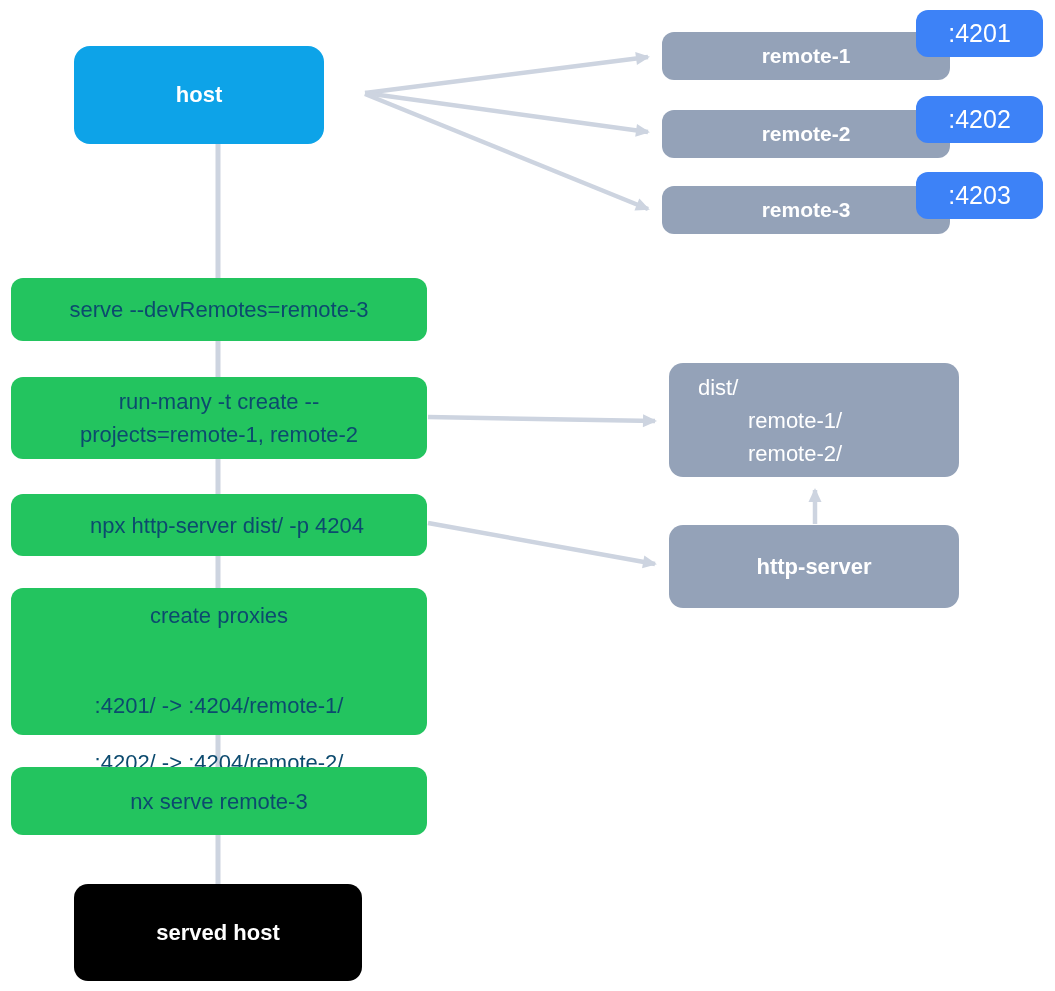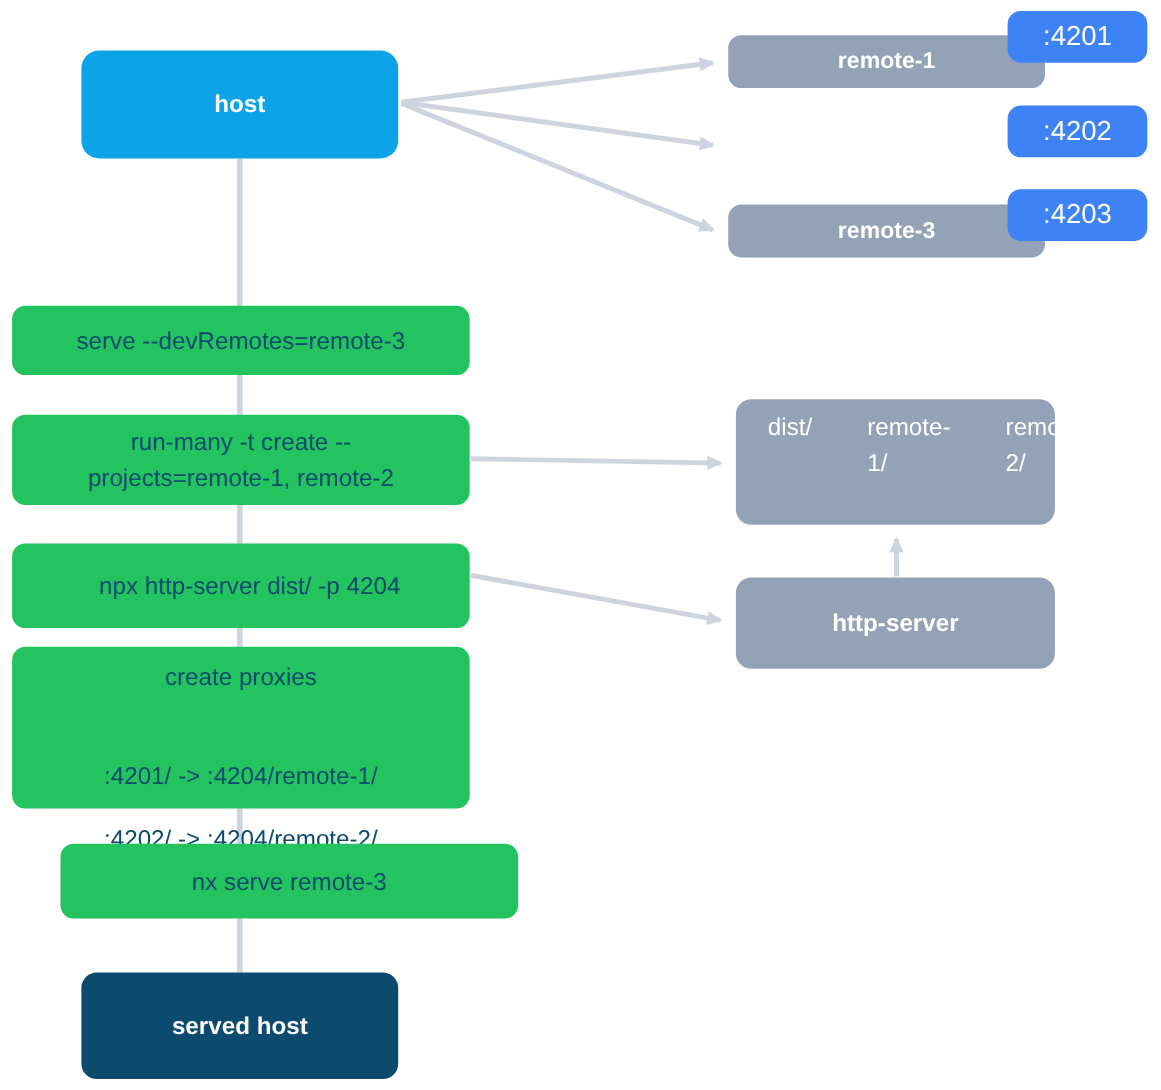--- a/index.html
+++ b/index.html
@@ -26,30 +26,30 @@
     z-index: 2;
     display: flex;
     align-items: center;
     justify-content: center;
     box-sizing: border-box;
     color: #ffffff;
     text-align: center;
   }
   .host {
     left: 74px; top: 46px;
-    width: 288px; height: 98px;
+    width: 250px; height: 98px;
     background: #0da3e8;
     border-radius: 16px;
     font-size: 22px;
     font-weight: bold;
   }
   .served-host {
     left: 74px; top: 884px;
     width: 288px; height: 97px;
-    background: #0c4a6e;
+    background: #000000;
     border-radius: 14px;
     font-size: 22px;
     font-weight: bold;
   }
   .remote {
     left: 662px;
     width: 288px; height: 48px;
     background: #94a2b8;
     border-radius: 12px;
     font-size: 21px;
@@ -75,32 +75,32 @@
     width: 416px;
     background: #23c45f;
     border-radius: 12px;
     font-size: 22px;
     color: #0c4a6e;
     flex-direction: column;
     line-height: 33px;
   }
   .step-serve   { top: 278px; height: 63px; }
   .step-build   { top: 377px; height: 82px; }
-  .step-http    { top: 494px; height: 77px; padding-left: 16px; }
+  .step-http    { top: 494px; height: 62px; padding-left: 16px; }
   .step-proxies { top: 588px; height: 147px; justify-content: flex-start; padding-top: 11px; gap: 24px; }
-  .step-nx-serve{ top: 767px; height: 68px; margin-left: 44px; }
+  .step-nx-serve{ top: 767px; height: 68px; }
   .proxy-lines { margin-top: 33px; }
   .dist {
     left: 669px; top: 363px;
     width: 290px; height: 114px;
     background: #94a2b8;
     border-radius: 14px;
     align-items: flex-start;
     justify-content: flex-start;
-    flex-direction: row;
+    flex-direction: column;
     text-align: left;
     font-size: 22px;
     line-height: 33px;
     padding: 8px 0 0 29px;
   }
   .dist .entry { padding-left: 50px; }
   .http-server {
     left: 669px; top: 525px;
     width: 290px; height: 83px;
     background: #94a2b8;
@@ -129,20 +129,23 @@
     <line x1="428" y1="523" x2="655" y2="564" stroke="#cdd4e0" stroke-width="4.5" marker-end="url(#arrow)"></line>
     <line x1="815" y1="524" x2="815" y2="490" stroke="#cdd4e0" stroke-width="4.5" marker-end="url(#arrow)"></line>
   </svg>
 
   <div class="node host">
     <span>host</span>
   </div>
 
   <div class="node remote remote-1">
     <span>remote-1</span>
+  </div>
+  <div class="node remote remote-2">
+    <span>remote-2</span>
   </div>
   <div class="node remote remote-3">
     <span>remote-3</span>
   </div>
 
   <div class="node badge badge-1">
     <span>:4201</span>
   </div>
   <div class="node badge badge-2">
     <span>:4202</span>

